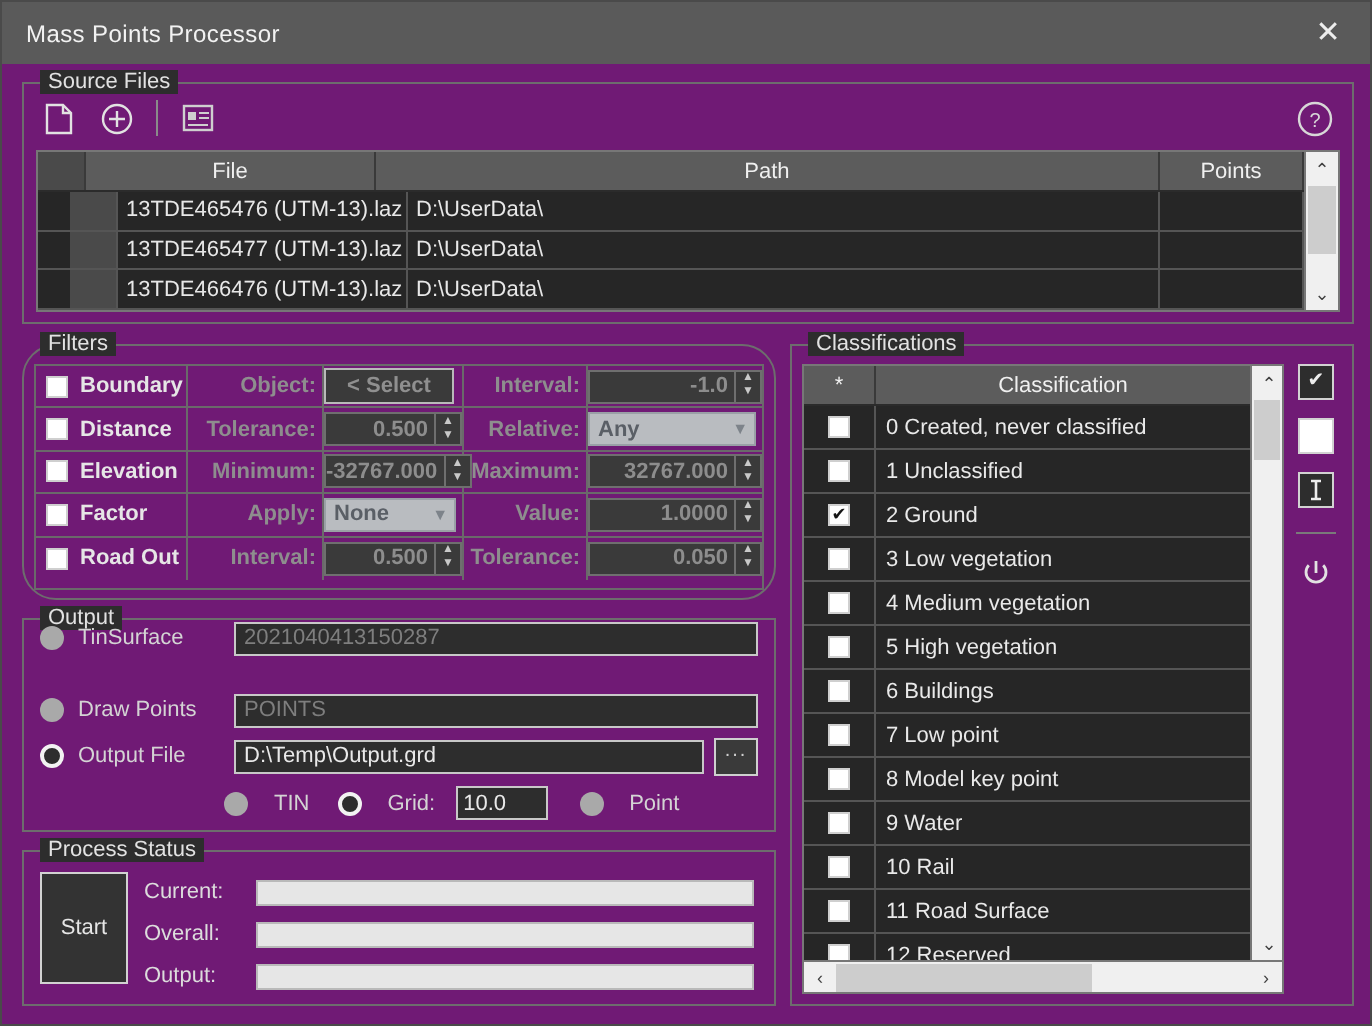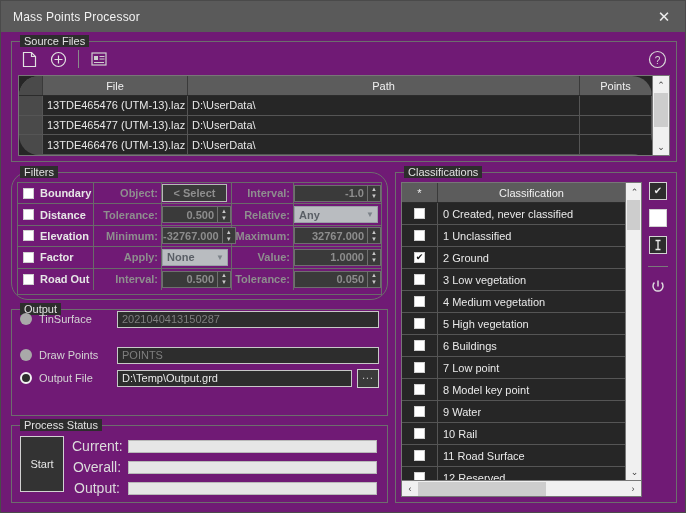--- a/index.html
+++ b/index.html
@@ -21,24 +21,24 @@
   .group > .legend{position:absolute;top:-7px;left:8px;background:#2d2d2d;padding:0 4px;font-size:11px;color:#e2e2e2;}
 
   
   #source-files{left:10px;top:40px;width:666px;height:121px;}
   .sf-toolbar{position:absolute;left:6px;top:6px;display:flex;align-items:center;gap:7px;height:22px;}
   .tbtn{width:22px;height:22px;display:flex;align-items:center;justify-content:center;}
   .sep{width:1px;height:18px;background:#8a8a8a;margin:0 2px;}
   .help{position:absolute;right:8px;top:6px;width:22px;height:22px;display:flex;align-items:center;justify-content:center;}
 
   .grid-wrap{position:absolute;left:6px;top:33px;right:6px;bottom:5px;display:flex;background:#262626;border:1px solid #777;box-sizing:border-box;}
-  .grid{flex:1;display:flex;flex-direction:column;overflow:hidden;border-radius:20px;}
+  .grid{flex:1;display:flex;flex-direction:column;overflow:hidden;}
   .ghead{display:flex;height:19px;background:#5c5c5c;border-bottom:1px solid #2b2b2b;flex:none;}
   .ghead .gh{display:flex;align-items:center;justify-content:center;color:#f0f0f0;font-size:11px;border-right:1px solid #3a3a3a;box-sizing:border-box;}
-  .grow{display:flex;height:22px;border-bottom:1px solid #555;box-sizing:border-box;}
+  .grow{display:flex;height:22px;border-bottom:1px solid #555;box-sizing:border-box;padding-left:16px;}
   .grow .gc{display:flex;align-items:center;padding-left:4px;border-right:1px solid #555;box-sizing:border-box;color:#e8e8e8;font-size:11px;overflow:hidden;white-space:nowrap;}
   .c-sel{width:24px;flex:none;background:#4a4a4a;}
   .c-file{width:145px;flex:none;}
   .c-path{flex:1;}
   .c-pts{width:72px;flex:none;border-right:none;}
 
   .vscroll{width:17px;flex:none;background:#f0f0f0;display:flex;flex-direction:column;justify-content:space-between;align-items:center;border-left:1px solid #777;box-sizing:border-box;}
   .vs-arrow{height:17px;width:17px;display:flex;align-items:center;justify-content:center;color:#404040;font-size:9px;}
   .vscroll-inner{position:relative;flex:1;width:100%;}
   .thumb{position:absolute;left:1px;right:1px;top:0;height:34px;background:#cdcdcd;}
@@ -76,21 +76,21 @@
   .otext.active{color:#e9e9e9;}
   .browse{width:22px;height:19px;margin-left:5px;flex:none;background:#3a3a3a;border:1px solid #cfcfcf;box-sizing:border-box;display:flex;align-items:center;justify-content:center;color:#cfcfcf;font-size:10px;letter-spacing:1px;line-height:1;padding-bottom:4px;}
   .subrow{position:absolute;left:100px;top:83px;display:flex;align-items:center;gap:6px;}
   .subrow .rl{color:#d4d4d4;font-size:11px;margin-right:8px;}
   .gridval{width:46px;height:17px;border:1px solid #c8c8c8;box-sizing:border-box;background:#2d2d2d;display:flex;align-items:center;padding-left:3px;color:#e9e9e9;font-size:11px;margin-right:10px;}
 
   
   #process{left:10px;top:424px;width:377px;height:78px;}
   .start{position:absolute;left:8px;top:10px;width:44px;height:56px;background:#333;border:1px solid #d2d2d2;box-sizing:border-box;display:flex;align-items:center;justify-content:center;color:#e6e6e6;font-size:11px;}
   .pbrow{position:absolute;left:60px;display:flex;align-items:center;height:16px;width:calc(100% - 70px);}
-  .pblabel{width:50px;flex:none;text-align:center;padding-right:6px;color:#dcdcdc;font-size:14px;}
+  .pblabel{width:50px;flex:none;text-align:left;padding-right:6px;color:#dcdcdc;font-size:11px;}
   .pbar{flex:1;height:13px;background:#e6e6e6;border:1px solid #b9b9b9;box-sizing:border-box;}
 
   
   #classifications{left:394px;top:171px;width:282px;height:331px;}
   .cls-wrap{position:absolute;left:5px;top:9px;width:241px;bottom:5px;display:flex;flex-direction:column;border:1px solid #777;box-sizing:border-box;background:#262626;}
   .cls-top{flex:1;display:flex;overflow:hidden;}
   .cls-list{flex:1;display:flex;flex-direction:column;overflow:hidden;}
   .chead{display:flex;height:19px;background:#5c5c5c;border-bottom:1px solid #2b2b2b;flex:none;}
   .chead .ch1{width:36px;flex:none;display:flex;align-items:center;justify-content:center;color:#f0f0f0;font-size:11px;border-right:1px solid #3a3a3a;box-sizing:border-box;}
   .chead .ch2{flex:1;display:flex;align-items:center;justify-content:center;color:#f0f0f0;font-size:11px;}
@@ -334,20 +334,29 @@
       <span class="otext">POINTS</span>
     </div>
 
     <div class="orow" style="top:59px;">
       <span class="radio on"></span>
       <span class="olabel">Output File</span>
       <span class="otext active">D:\Temp\Output.grd</span>
       <span class="browse">...</span>
     </div>
 
+    <div class="subrow">
+      <span class="radio off"></span>
+      <span class="rl">TIN</span>
+      <span class="radio on"></span>
+      <span class="rl" style="margin-right:4px;">Grid:</span>
+      <span class="gridval">10.0</span>
+      <span class="radio off"></span>
+      <span class="rl">Point</span>
+    </div>
   </div>
 
   <div class="group" id="process">
     <div class="legend">Process Status</div>
     <div class="start">Start</div>
 
     <div class="pbrow" style="top:12px;">
       <span class="pblabel">Current:</span>
       <span class="pbar"></span>
     </div>

